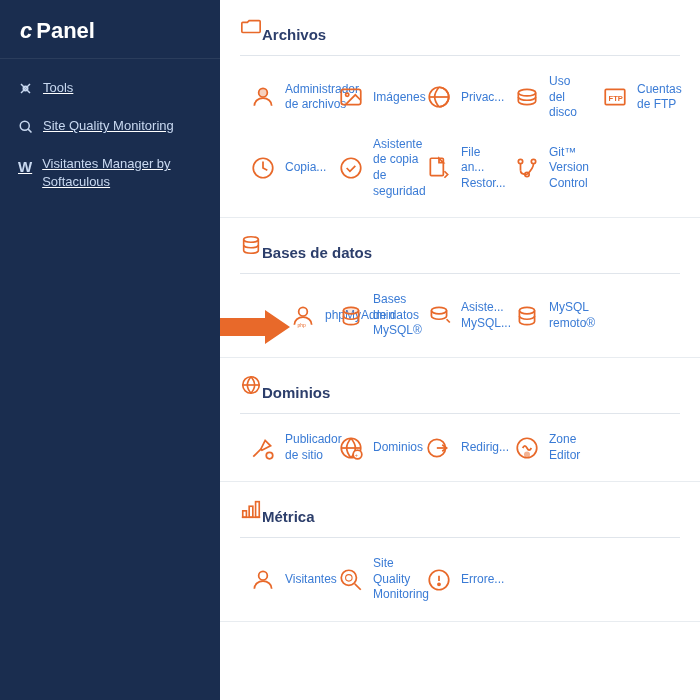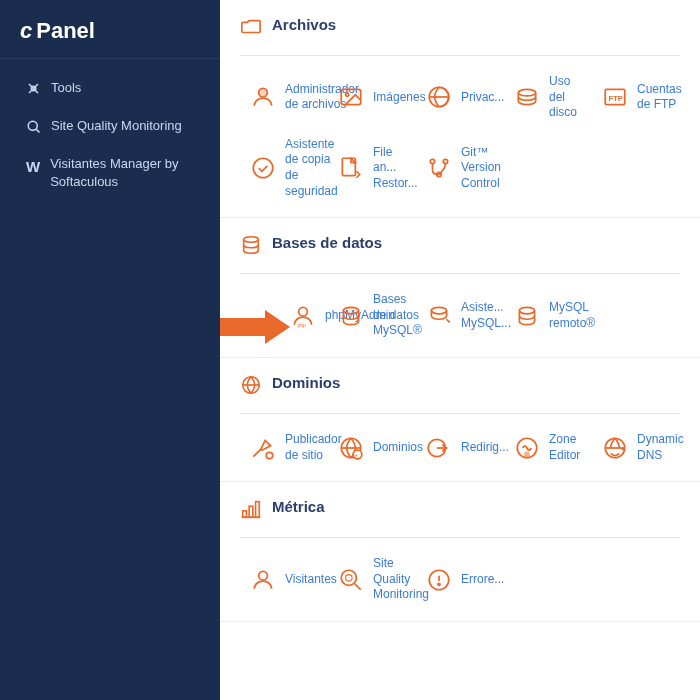--- a/index.html
+++ b/index.html
@@ -27,21 +27,22 @@
       color: #fff;
       display: flex;
       align-items: center;
       gap: 4px;
     }
     .cpanel-logo span.c {
       font-style: italic;
       font-size: 22px;
     }
     .sidebar-nav {
-      padding: 12px 8px;
+      padding: 12px 0;
+      text-decoration: underline;
     }
     .sidebar-item {
       display: flex;
       align-items: flex-start;
       padding: 8px 18px;
       cursor: pointer;
       color: #c8d8f0;
       font-size: 13px;
       gap: 10px;
       line-height: 1.4;
@@ -72,22 +73,21 @@
       pointer-events: none;
     }
 
     
     .section {
       border-bottom: 1px solid #e8ecf0;
       padding: 16px 20px 10px 20px;
     }
     .section-header {
       display: flex;
-      align-items: flex-start;
-      gap: 10px;
+      align-items: flex-end;
       margin-bottom: 12px;
     }
     .section-title {
       font-size: 15px;
       font-weight: 600;
       color: #2c3e6b;
     }
     .section-icon {
       color: #e8692a;
       font-size: 18px;
@@ -220,20 +220,27 @@
       <div class="item-cell">
         <svg class="svg-icon" viewBox="0 0 24 24">
           <rect x="3" y="5" width="18" height="14" rx="1"></rect>
           <text x="6" y="16" font-size="7" fill="#e8692a" stroke="none" font-weight="bold">FTP</text>
         </svg>
         <span class="item-label">Cuentas de FTP</span>
       </div>
       <div class="item-cell">
         <svg class="svg-icon" viewBox="0 0 24 24">
           <circle cx="12" cy="12" r="9"></circle>
+          <polyline points="12,6 12,12 16,14"></polyline>
+        </svg>
+        <span class="item-label">Copia...</span>
+      </div>
+      <div class="item-cell">
+        <svg class="svg-icon" viewBox="0 0 24 24">
+          <circle cx="12" cy="12" r="9"></circle>
           <path d="M8 12l3 3 5-5"></path>
           <polyline points="12,6 12,12 16,14" stroke="none"></polyline>
         </svg>
         <span class="item-label">Asistente de copia de seguridad</span>
       </div>
       <div class="item-cell">
         <svg class="svg-icon" viewBox="0 0 24 24">
           <rect x="4" y="3" width="12" height="16" rx="1"></rect>
           <path d="M12 3l4 4h-4z"></path>
           <path d="M17 15l3 3-3 3"></path>
@@ -344,31 +351,20 @@
         </svg>
         <span class="item-label">Redirig...</span>
       </div>
       <div class="item-cell">
         <svg class="svg-icon" viewBox="0 0 24 24">
           <circle cx="12" cy="12" r="9"></circle>
           <path d="M8 12q2-4 4 0t4 0"></path>
           <circle cx="12" cy="18" r="2" fill="#e8692a" opacity="0.5"></circle>
         </svg>
         <span class="item-label">Zone Editor</span>
-      </div>
-      <div class="item-cell">
-        <svg class="svg-icon" viewBox="0 0 24 24">
-          <circle cx="12" cy="12" r="9"></circle>
-          <line x1="3" y1="12" x2="21" y2="12"></line>
-          <path d="M12 3c-2.5 3-4 5.7-4 9"></path>
-          <path d="M12 3c2.5 3 4 5.7 4 9"></path>
-          <path d="M8 17q2 2 4 2t4-2"></path>
-          <line x1="18" y1="12" x2="20" y2="14"></line>
-        </svg>
-        <span class="item-label">Dynamic DNS</span>
       </div>
     </div>
   </div>
 
   <div class="section">
     <div class="section-header">
       <span class="section-icon">
         <svg width="22" height="22" viewBox="0 0 24 24" fill="none" stroke="#e8692a" stroke-width="1.8">
           <rect x="3" y="14" width="4" height="7"></rect>
           <rect x="10" y="9" width="4" height="12"></rect>

